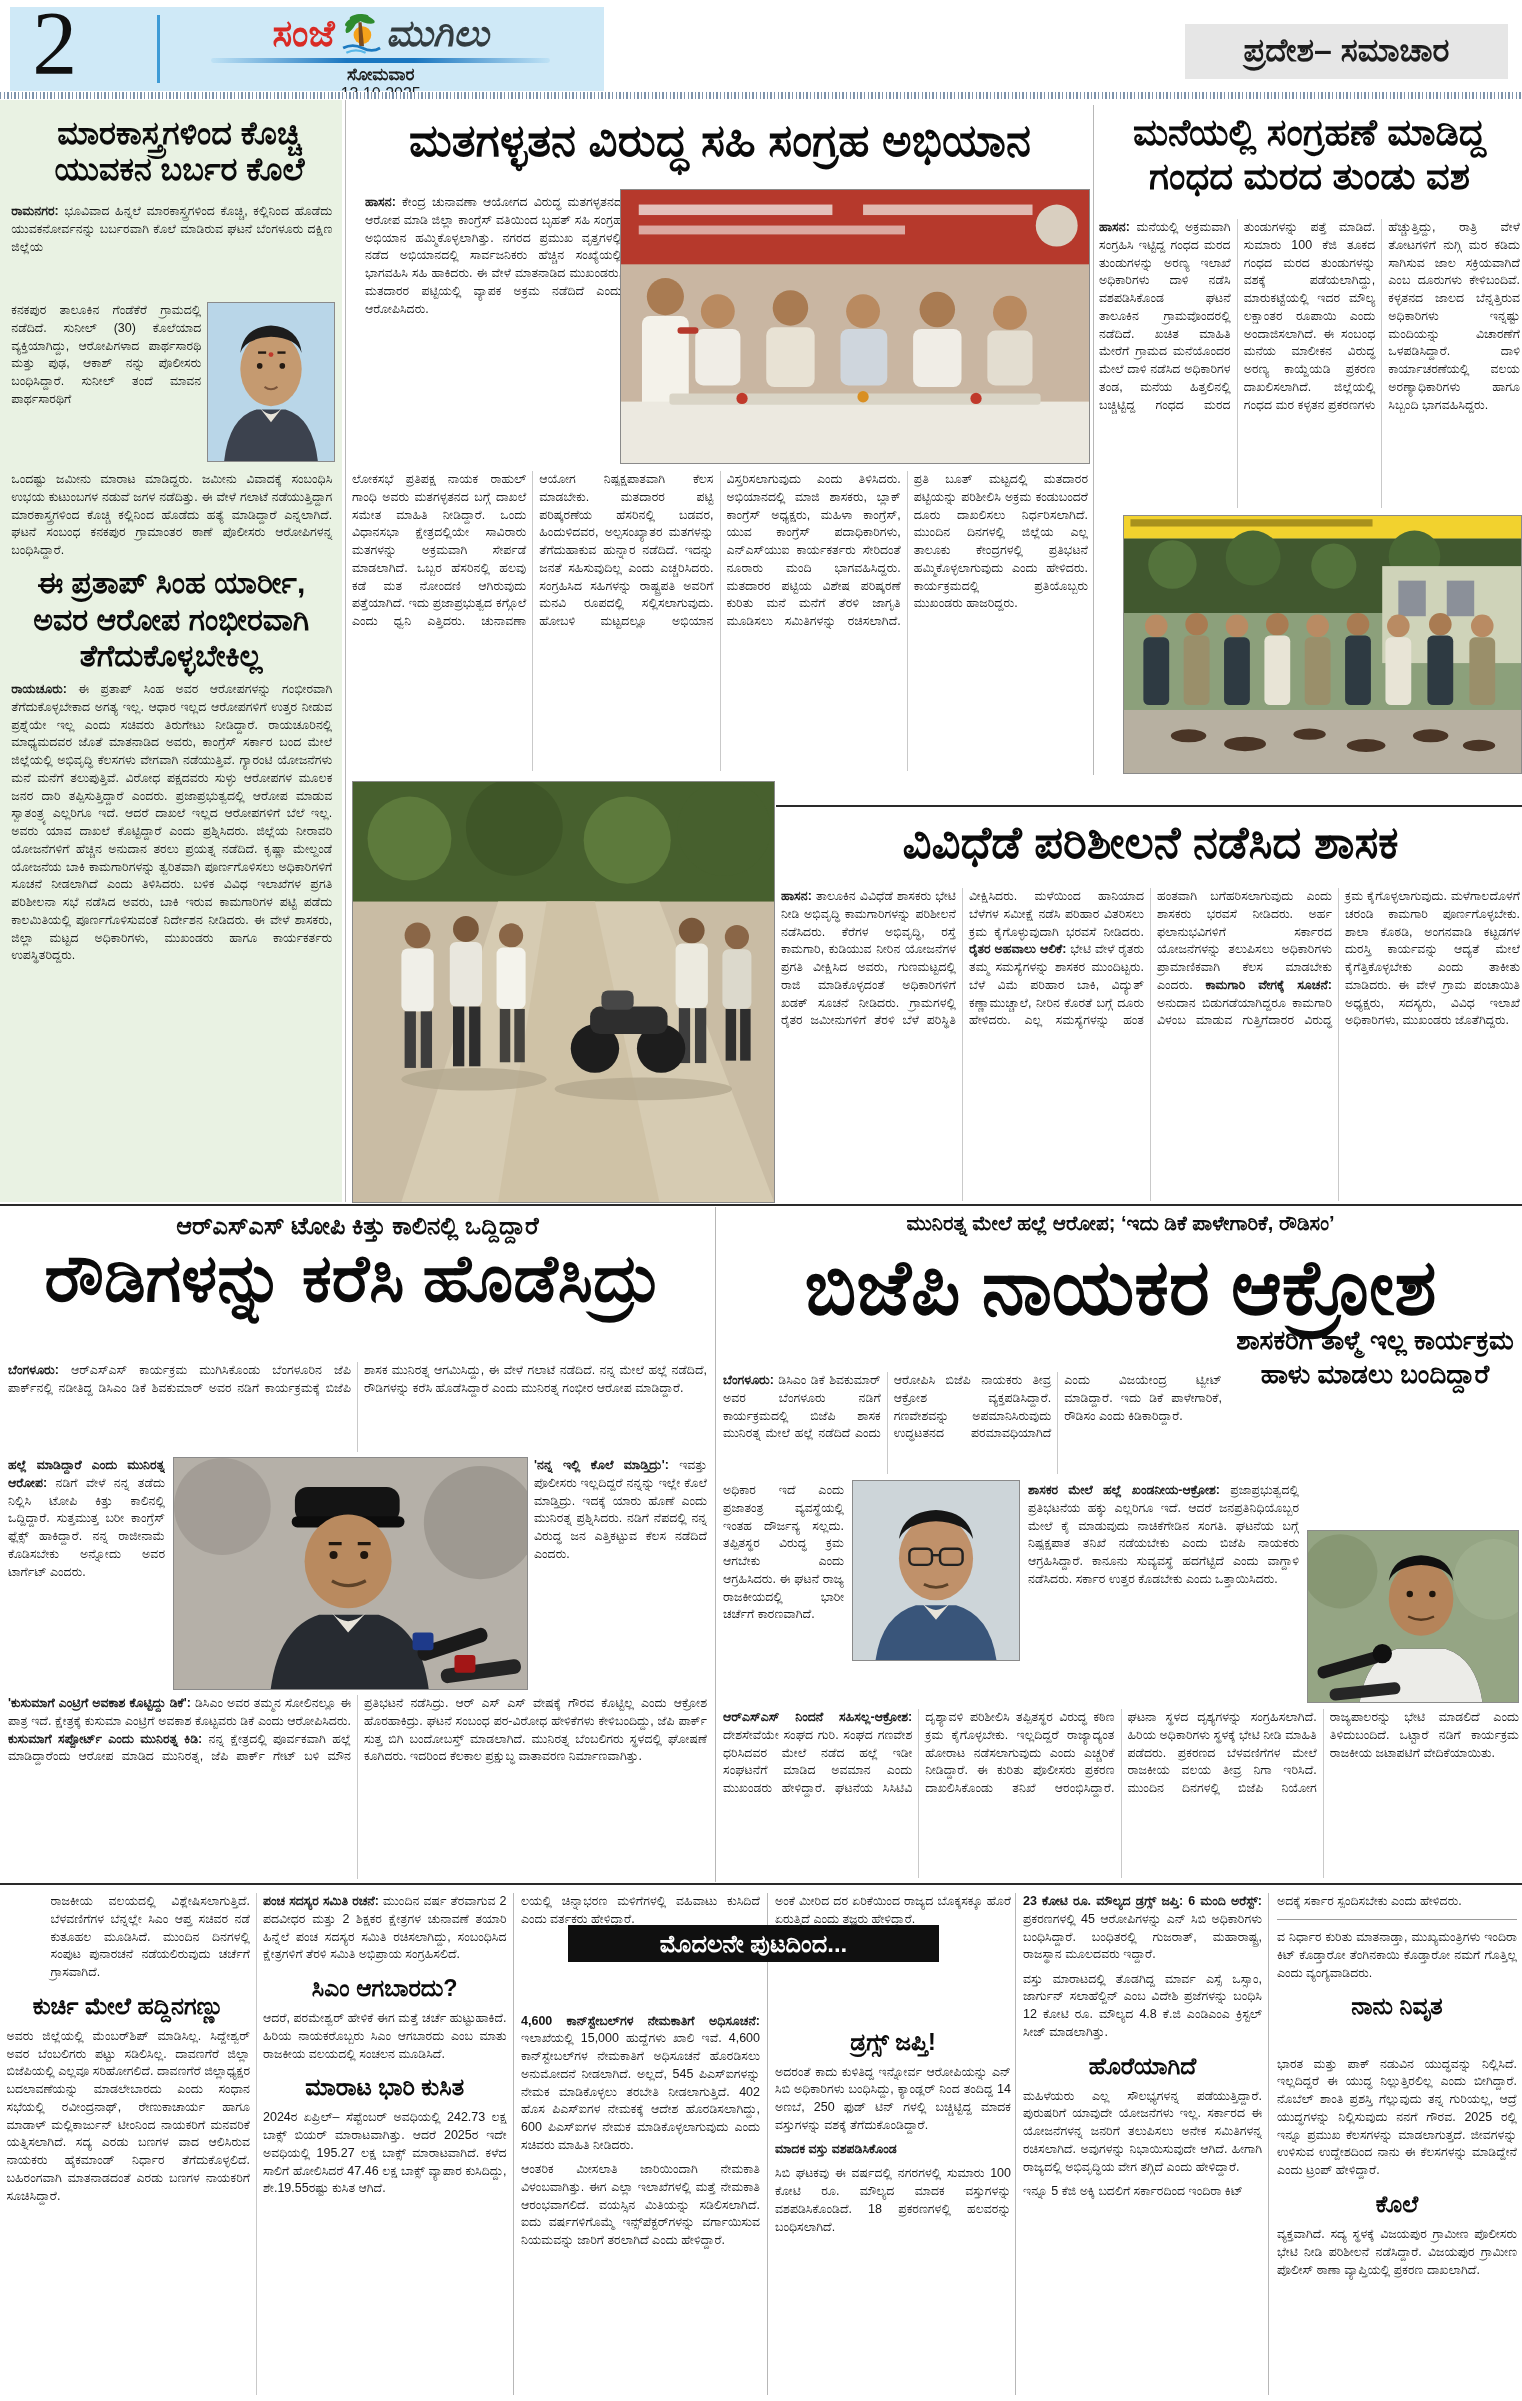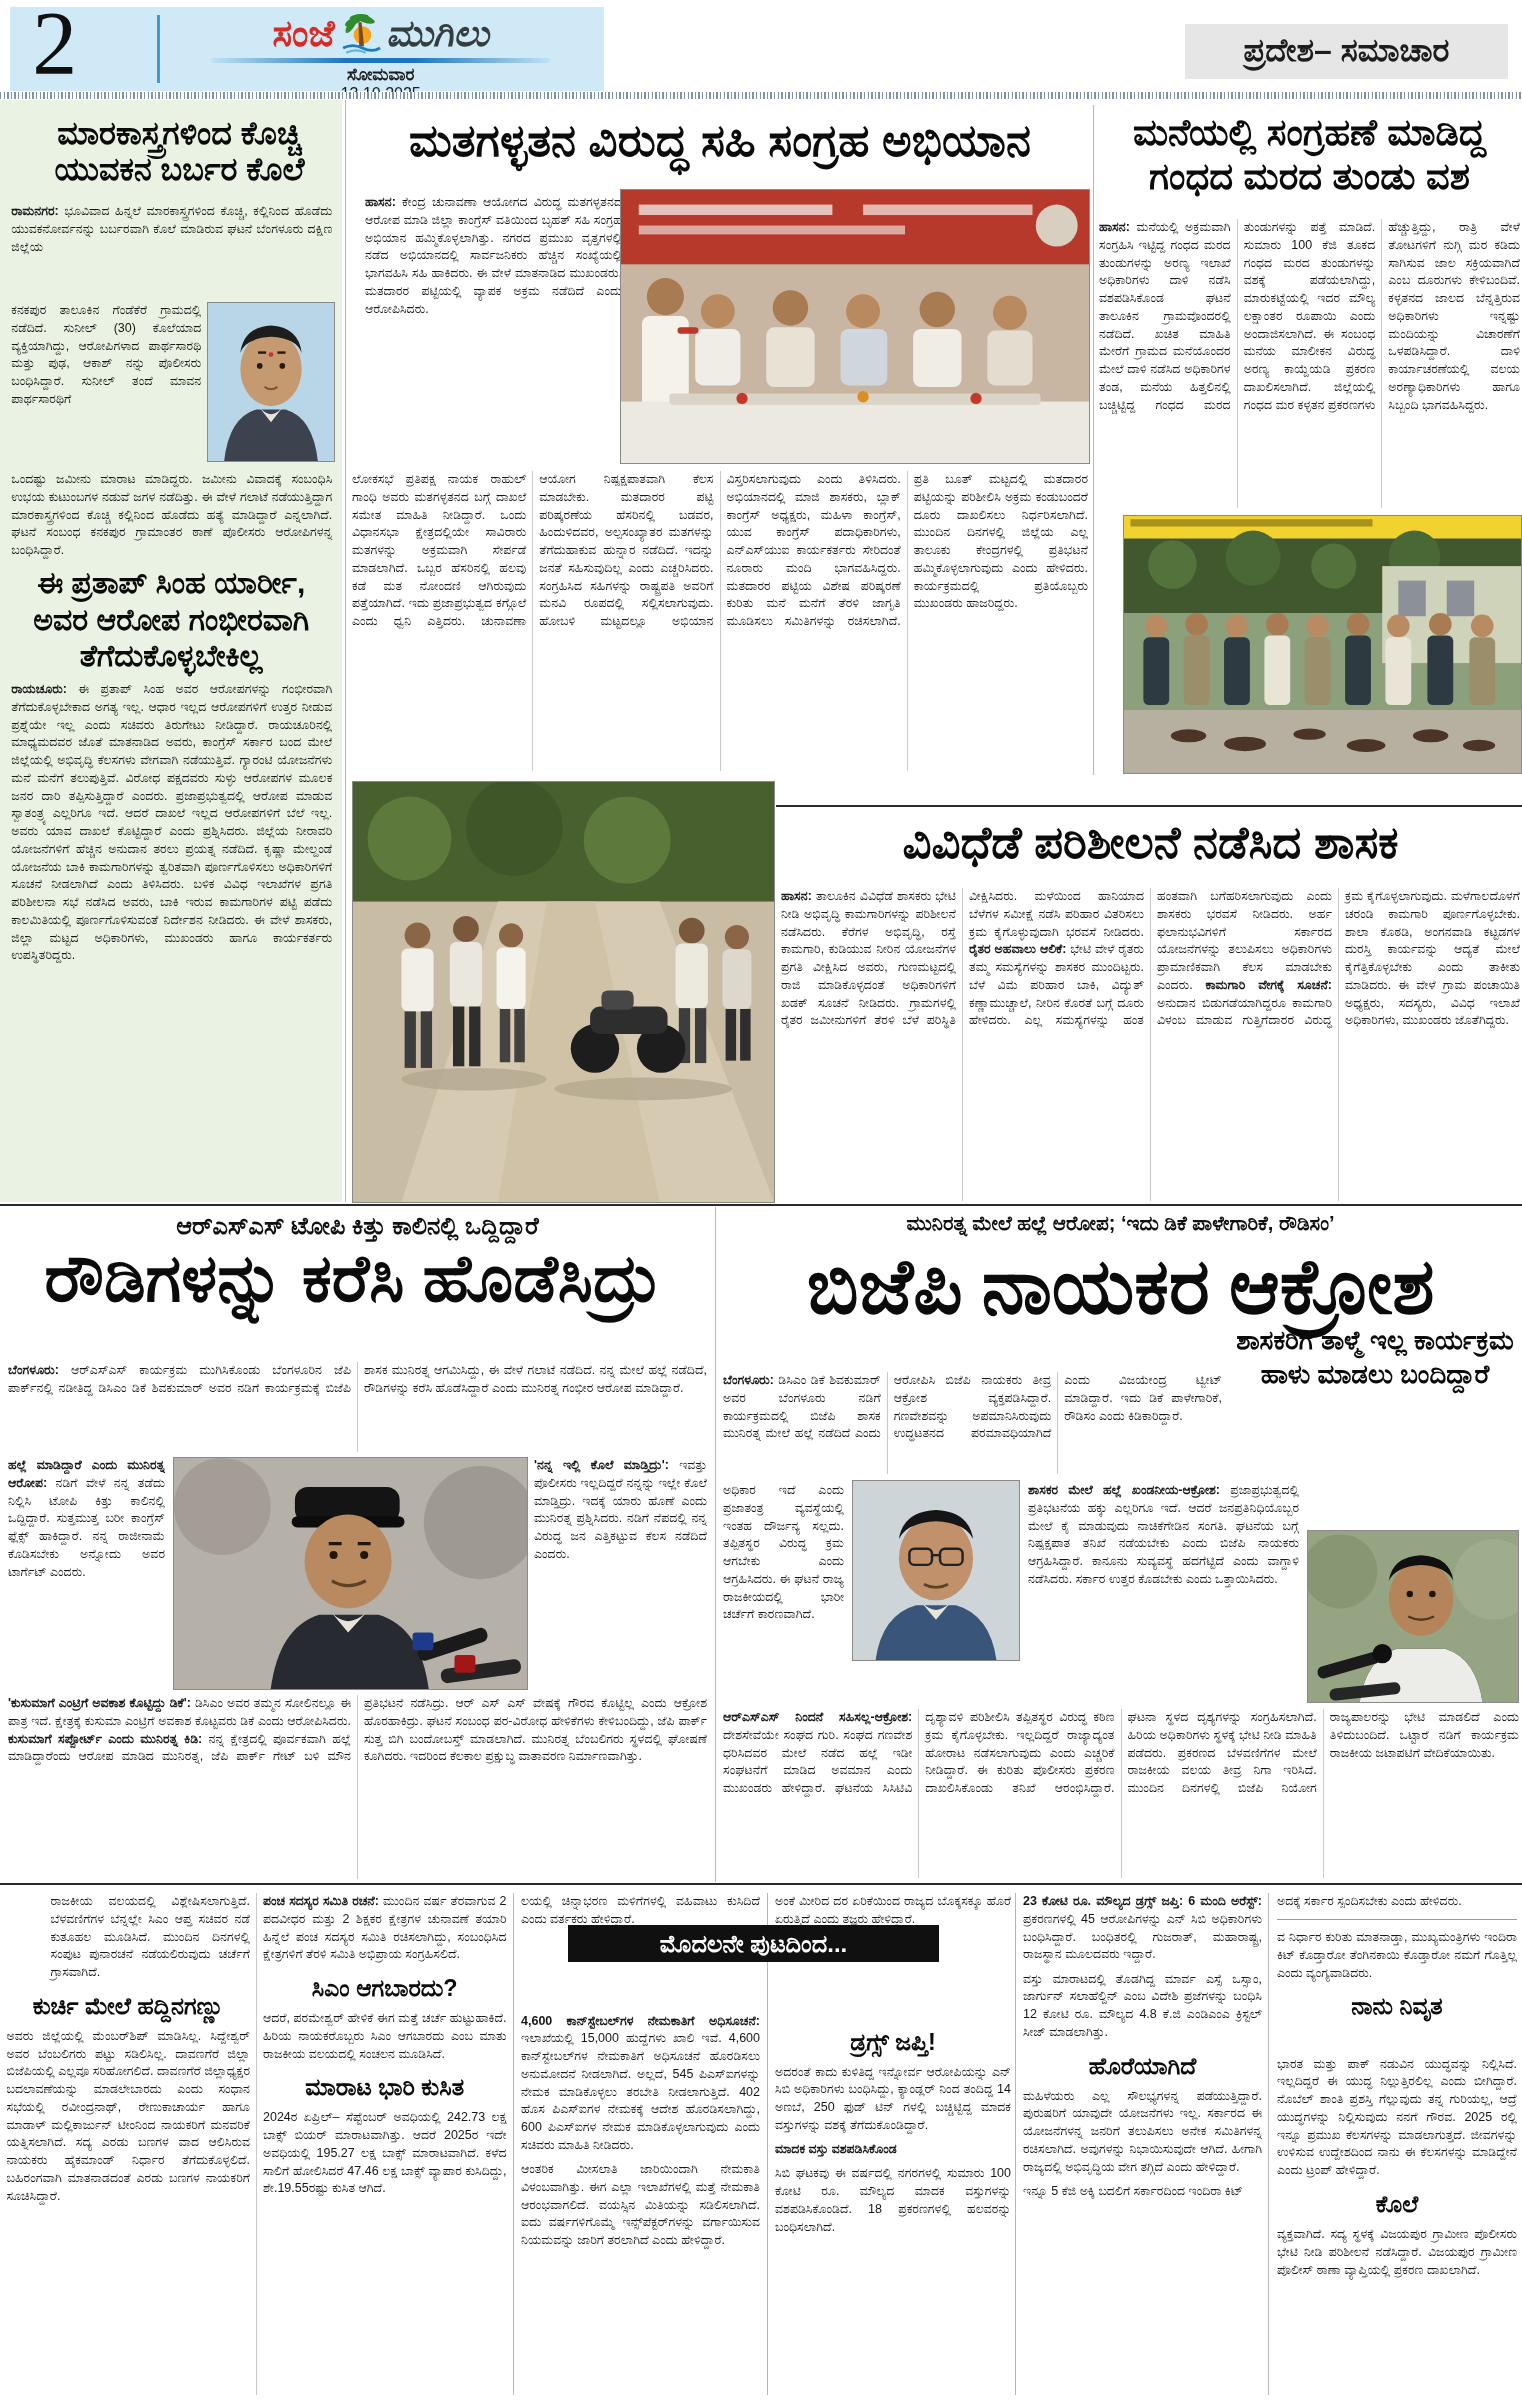--- a/index.html
+++ b/index.html
@@ -275,21 +275,21 @@
   <div class="abs body-txt cols2" style="left:8px;top:1695px;width:699px;height:184px;overflow:hidden;">
     <b class="ld">'ಕುಸುಮಾಗೆ ಎಂಟ್ರಿಗೆ ಅವಕಾಶ ಕೊಟ್ಟಿದ್ದು ಡಿಕೆ': </b>
     <span>ಡಿಸಿಎಂ ಅವರ ತಮ್ಮನ ಸೋಲಿನಲ್ಲೂ ಈ ಪಾತ್ರ ಇದೆ. ಕ್ಷೇತ್ರಕ್ಕೆ ಕುಸುಮಾ ಎಂಟ್ರಿಗೆ ಅವಕಾಶ ಕೊಟ್ಟವರು ಡಿಕೆ ಎಂದು ಆರೋಪಿಸಿದರು. </span>
     <b class="ld">ಕುಸುಮಾಗೆ ಸಪ್ಪೋರ್ಟ್ ಎಂದು ಮುನಿರತ್ನ ಕಿಡಿ: </b>
     <span>ನನ್ನ ಕ್ಷೇತ್ರದಲ್ಲಿ ಪೂರ್ವಕವಾಗಿ ಹಲ್ಲೆ ಮಾಡಿದ್ದಾರೆಂದು ಆರೋಪ ಮಾಡಿದ ಮುನಿರತ್ನ, ಜೆಪಿ ಪಾರ್ಕ್ ಗೇಟ್ ಬಳಿ ಮೌನ ಪ್ರತಿಭಟನೆ ನಡೆಸಿದ್ರು. ಆರ್ ಎಸ್ ಎಸ್ ವೇಷಕ್ಕೆ ಗೌರವ ಕೊಟ್ಟಿಲ್ಲ ಎಂದು ಆಕ್ರೋಶ ಹೊರಹಾಕಿದ್ರು. ಘಟನೆ ಸಂಬಂಧ ಪರ-ವಿರೋಧ ಹೇಳಿಕೆಗಳು ಕೇಳಿಬಂದಿದ್ದು, ಜೆಪಿ ಪಾರ್ಕ್ ಸುತ್ತ ಬಿಗಿ ಬಂದೋಬಸ್ತ್ ಮಾಡಲಾಗಿದೆ. ಮುನಿರತ್ನ ಬೆಂಬಲಿಗರು ಸ್ಥಳದಲ್ಲಿ ಘೋಷಣೆ ಕೂಗಿದರು. ಇದರಿಂದ ಕೆಲಕಾಲ ಪ್ರಕ್ಷುಬ್ಧ ವಾತಾವರಣ ನಿರ್ಮಾಣವಾಗಿತ್ತು.</span>
   </div>
 
   <div class="vr" style="left:715px;top:1207px;height:675px;"></div>
 
   <div class="abs kick" style="left:721px;top:1212px;width:799px;font-size:20px;">ಮುನಿರತ್ನ ಮೇಲೆ ಹಲ್ಲೆ ಆರೋಪ; ‘ಇದು ಡಿಕೆ ಪಾಳೇಗಾರಿಕೆ, ರೌಡಿಸಂ’</div>
-  <div class="abs hl" style="left:721px;top:1249px;width:799px;font-size:77px;font-weight:900;line-height:1.0;font-family:Liberation Serif, serif;">ಬಿಜೆಪಿ ನಾಯಕರ ಆಕ್ರೋಶ</div>
+  <div class="abs hl" style="left:721px;top:1249px;width:799px;font-size:77px;font-weight:900;line-height:1.0;">ಬಿಜೆಪಿ ನಾಯಕರ ಆಕ್ರೋಶ</div>
   <div class="abs hl" style="left:1233px;top:1324px;width:284px;font-size:26px;line-height:1.3;">ಶಾಸಕರಿಗೆ ತಾಳ್ಮೆ ಇಲ್ಲ ಕಾರ್ಯಕ್ರಮ ಹಾಳು ಮಾಡಲು ಬಂದಿದ್ದಾರೆ</div>
   <div class="abs body-txt cols3" style="left:723px;top:1372px;width:499px;height:102px;overflow:hidden;">
     <b class="dl">ಬೆಂಗಳೂರು:</b>
     <span>ಡಿಸಿಎಂ ಡಿಕೆ ಶಿವಕುಮಾರ್ ಅವರ ಬೆಂಗಳೂರು ನಡಿಗೆ ಕಾರ್ಯಕ್ರಮದಲ್ಲಿ ಬಿಜೆಪಿ ಶಾಸಕ ಮುನಿರತ್ನ ಮೇಲೆ ಹಲ್ಲೆ ನಡೆದಿದೆ ಎಂದು ಆರೋಪಿಸಿ ಬಿಜೆಪಿ ನಾಯಕರು ತೀವ್ರ ಆಕ್ರೋಶ ವ್ಯಕ್ತಪಡಿಸಿದ್ದಾರೆ. ಗಣವೇಶವನ್ನು ಅಪಮಾನಿಸಿರುವುದು ಉದ್ಧಟತನದ ಪರಮಾವಧಿಯಾಗಿದೆ ಎಂದು ವಿಜಯೇಂದ್ರ ಟ್ವೀಟ್ ಮಾಡಿದ್ದಾರೆ. ಇದು ಡಿಕೆ ಪಾಳೇಗಾರಿಕೆ, ರೌಡಿಸಂ ಎಂದು ಕಿಡಿಕಾರಿದ್ದಾರೆ.</span>
   </div>
   <div class="abs body-txt" style="left:723px;top:1482px;width:121px;height:219px;overflow:hidden;">ಅಧಿಕಾರ ಇದೆ ಎಂದು ಪ್ರಜಾತಂತ್ರ ವ್ಯವಸ್ಥೆಯಲ್ಲಿ ಇಂತಹ ದೌರ್ಜನ್ಯ ಸಲ್ಲದು. ತಪ್ಪಿತಸ್ಥರ ವಿರುದ್ಧ ಕ್ರಮ ಆಗಬೇಕು ಎಂದು ಆಗ್ರಹಿಸಿದರು. ಈ ಘಟನೆ ರಾಜ್ಯ ರಾಜಕೀಯದಲ್ಲಿ ಭಾರೀ ಚರ್ಚೆಗೆ ಕಾರಣವಾಗಿದೆ.</div>
   <div class="photo" style="left:852px;top:1480px;width:166px;height:179px;">
     <svg viewBox="0 0 206 222" preserveAspectRatio="none">
       <rect width="206" height="222" fill="#cdd5d9"></rect>
       <ellipse cx="103" cy="96" rx="46" ry="52" fill="#c0916a"></ellipse>

